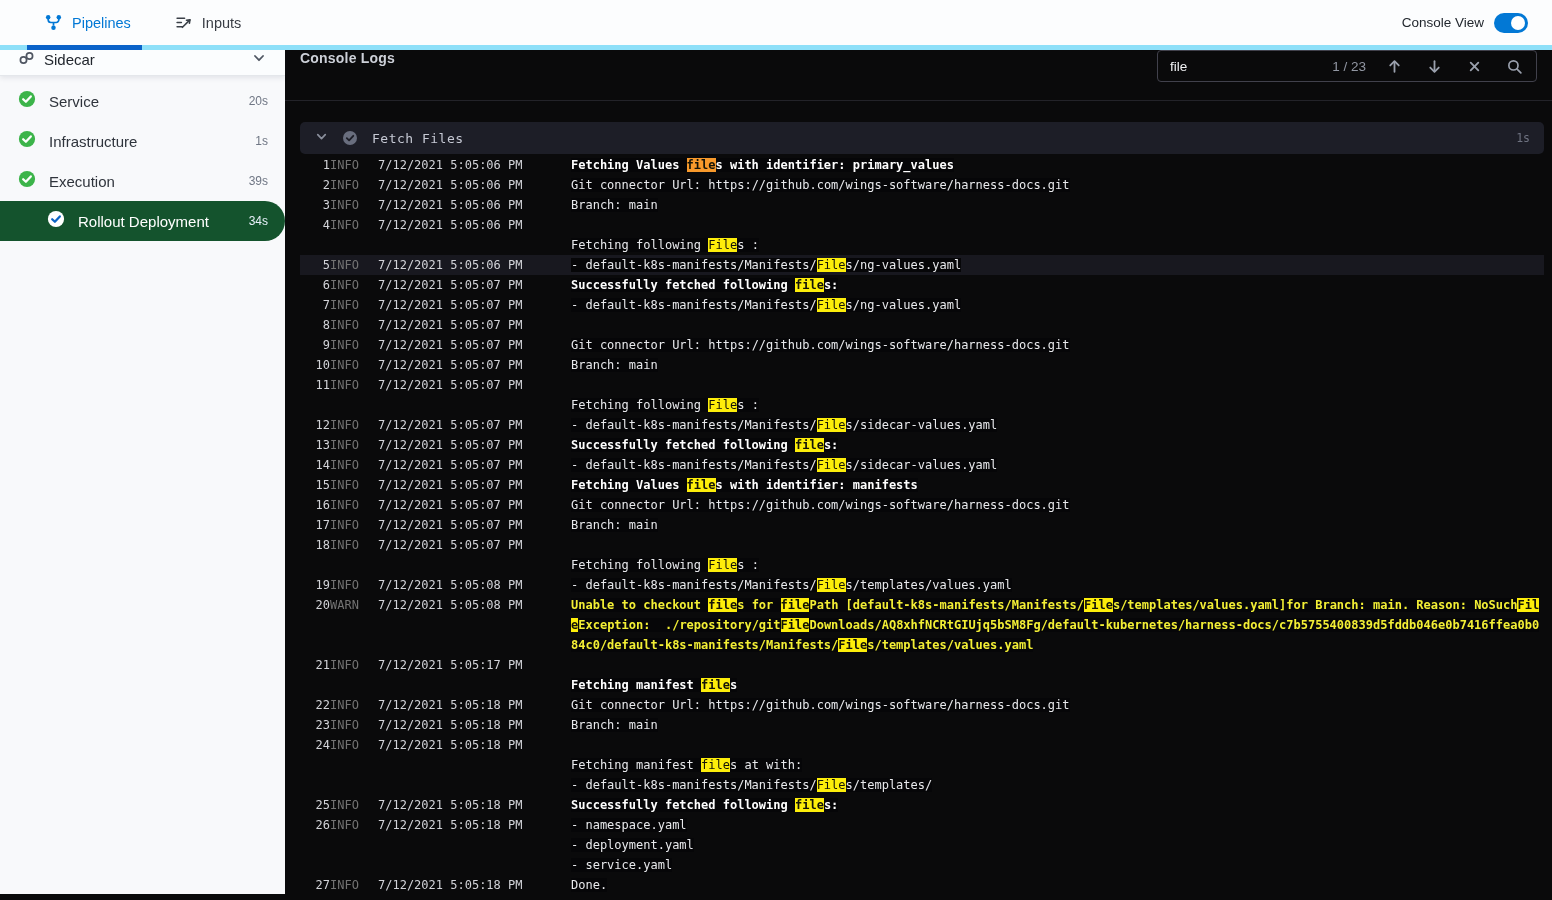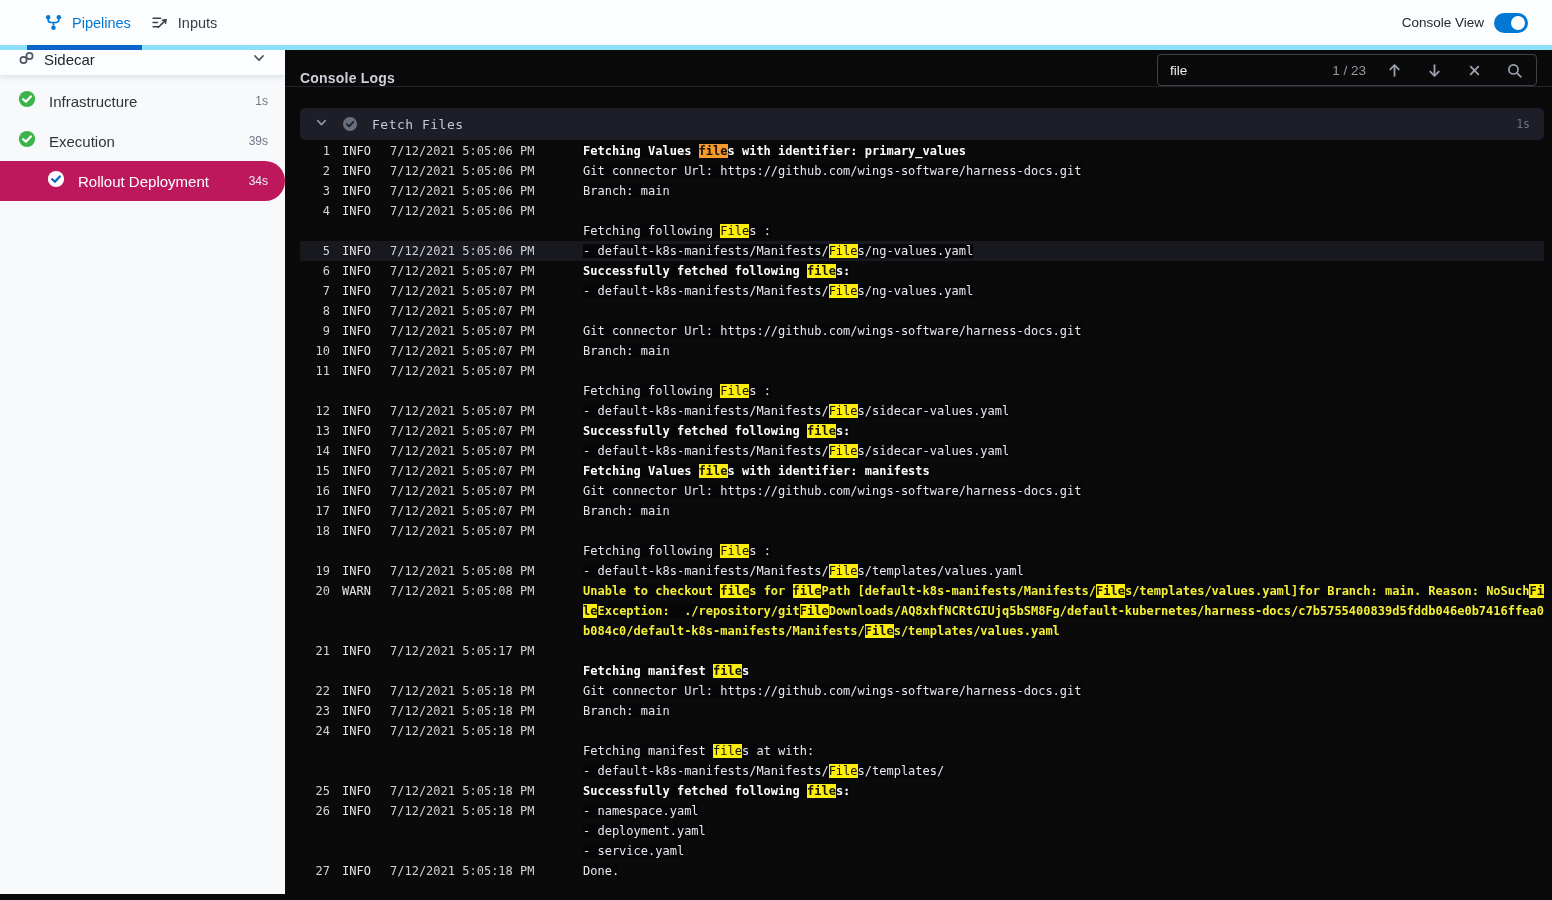--- a/index.html
+++ b/index.html
@@ -1,62 +1,62 @@
 <!DOCTYPE html>
 <html><head>
 <meta charset="utf-8">
 <style>
   * { margin:0; padding:0; box-sizing:border-box; }
   body { font-family:"Liberation Sans", sans-serif; background:#202028; }
   .app { position:relative; width:1552px; height:900px; overflow:hidden; background:#0a0a0b; }
 
   
   .topbar { position:absolute; top:0; left:0; width:1552px; height:45px; background:#fcfdfe; display:flex; align-items:center; z-index:5; }
-  .tabs { display:flex; align-items:center; height:100%; margin-left:45px; gap:20px; }
+  .tabs { display:flex; align-items:center; height:100%; margin-left:45px; gap:44px; }
   .tab { display:flex; align-items:center; gap:10px; height:100%; cursor:pointer; font-size:14.5px; color:#383c44; }
   .tab.active { color:#0278d5; font-weight:500; }
   .tab .ticon { display:flex; align-items:center; }
   .topbar-right { margin-left:auto; margin-right:24px; display:flex; align-items:center; gap:10px; }
   .cv-label { font-size:13.5px; color:#22272e; }
   .toggle { position:relative; width:34px; height:20px; border-radius:10px; background:#0278d5; cursor:pointer; }
   .toggle .knob { position:absolute; right:3px; top:3px; width:14px; height:14px; border-radius:50%; background:#fff; }
   .tab-strip { position:absolute; top:45px; left:0; width:1552px; height:5px; background:#8ee0f9; z-index:6; }
   .tab-strip .active-seg { position:absolute; left:27px; top:0; width:115px; height:5px; background:#0a63c9; }
 
   
   .sidebar { position:absolute; top:44px; left:0; width:285px; height:850px; background:#f8f9fb; z-index:4; }
   .sb-header { height:32px; background:#fbfdfe; border-bottom:1px solid #e4e7eb; box-shadow:0 2px 5px rgba(40,50,70,.10); display:flex; align-items:center; padding:0 18px; cursor:pointer; }
   .sb-header .sb-title { margin-left:9px; font-size:15px; color:#22272e; font-weight:500; flex:1; }
   .sb-items { padding-top:5px; }
   .sb-item { position:relative; height:40px; display:flex; align-items:center; padding-left:18px; padding-right:17px; cursor:pointer; }
   .sb-item .lbl { margin-left:13px; font-size:15px; color:#2f343c; flex:1; }
   .sb-item .dur { font-size:12px; color:#6f7684; }
-  .sb-item.selected { background:#be185d; border-radius:0 20px 20px 0; padding-left:47px; }
+  .sb-item.selected { background:#14532d; border-radius:0 20px 20px 0; padding-left:47px; }
   .sb-item.selected .lbl { color:#ffffff; font-weight:500; }
   .sb-item.selected .dur { color:#e8f0fa; }
 
   
   .console { position:absolute; top:50px; left:285px; width:1267px; height:850px; background:#0a0a0b; display:flex; flex-direction:column; }
-  .console-header { height:37px; display:flex; align-items:flex-end; padding:0 15px; border-bottom:1px solid #232329; flex:0 0 auto; }
+  .console-header { height:51px; display:flex; align-items:flex-start; padding:0 15px; border-bottom:1px solid #232329; flex:0 0 auto; }
   .console-title { font-size:14px; font-weight:700; color:#cdd0d8; letter-spacing:.2px; }
   .searchbox { margin-left:auto; width:380px; height:32px; border:1px solid #41414c; border-radius:4px; display:flex; align-items:center; padding:0 10px 0 12px; background:#0a0a0b; }
   .searchbox input { background:transparent; border:none; outline:none; color:#f1f2f4; font-size:13.5px; font-family:"Liberation Sans",sans-serif; width:160px; }
   .search-counter { color:#9297a3; font-size:13.5px; margin-left:auto; white-space:nowrap; }
   .sb-iconbtn { display:flex; align-items:center; justify-content:center; width:24px; height:24px; margin-left:16px; cursor:pointer; }
 
   .log-section { margin:21px 8px 0 15px; flex:1; overflow:hidden; }
   .section-bar { height:32px; background:#1d1e27; border-radius:5px; display:flex; align-items:center; padding:8px 14px; cursor:pointer; }
   .section-title { margin-left:14px; font-family:"DejaVu Sans Mono",monospace; font-size:13px; color:#c6c9d4; letter-spacing:.5px; }
   .section-dur { margin-left:auto; font-family:"DejaVu Sans Mono",monospace; font-size:11.5px; color:#6e7280; }
 
   .log-lines { padding-top:1px; font-family:"DejaVu Sans Mono",monospace; font-size:12px; }
   .log-row { display:flex; min-height:20px; line-height:20px; align-items:flex-start; }
   .log-row.row-hl { background:#18181f; }
   .ln-num  { width:30px;  text-align:right; color:#d2d3d8; flex:0 0 auto; }
-  .ln-lvl  { width:36px;  margin-left:12px; color:#e5e5e5; flex:0 0 auto; }
+  .ln-lvl  { width:36px;  color:#737373; flex:0 0 auto; }
   .ln-time { width:193px; margin-left:12px; color:#d2d3d8; flex:0 0 auto; }
   .ln-msg  { flex:1; white-space:pre-wrap; word-break:break-all; color:#e8e9ec; }
   .ln-msg > span { background:#060608; }
   .ln-msg.bold { font-weight:700; color:#ffffff; }
   .ln-msg.warn { font-weight:700; color:#f3ef35; }
   .ln-msg .k-match   { background:#fdee0a; color:#131308; }
   .ln-msg .k-current { background:#f8992b; color:#131308; }
   .ln-msg .k-link    { cursor:pointer; }
 </style>
 </head>
@@ -116,20 +116,28 @@
             <polyline points="4,6 8,10.2 12,6"></polyline>
           </svg>
       </span>
     </div>
     <div class="sb-items">
         <div class="sb-item">
           <span><svg width="18" height="18" viewBox="0 0 16 16">
               <circle cx="8" cy="8" r="7.2" fill="#3cb44a"></circle>
               <polyline points="4.6,8.2 7,10.5 11.4,5.7" fill="none" stroke="#ffffff" stroke-width="2" stroke-linecap="round" stroke-linejoin="round"></polyline>
             </svg></span>
+          <span class="lbl">Service</span>
+          <span class="dur">20s</span>
+        </div>
+        <div class="sb-item">
+          <span><svg width="18" height="18" viewBox="0 0 16 16">
+              <circle cx="8" cy="8" r="7.2" fill="#3cb44a"></circle>
+              <polyline points="4.6,8.2 7,10.5 11.4,5.7" fill="none" stroke="#ffffff" stroke-width="2" stroke-linecap="round" stroke-linejoin="round"></polyline>
+            </svg></span>
           <span class="lbl">Infrastructure</span>
           <span class="dur">1s</span>
         </div>
         <div class="sb-item">
           <span><svg width="18" height="18" viewBox="0 0 16 16">
               <circle cx="8" cy="8" r="7.2" fill="#3cb44a"></circle>
               <polyline points="4.6,8.2 7,10.5 11.4,5.7" fill="none" stroke="#ffffff" stroke-width="2" stroke-linecap="round" stroke-linejoin="round"></polyline>
             </svg></span>
           <span class="lbl">Execution</span>
           <span class="dur">39s</span>

